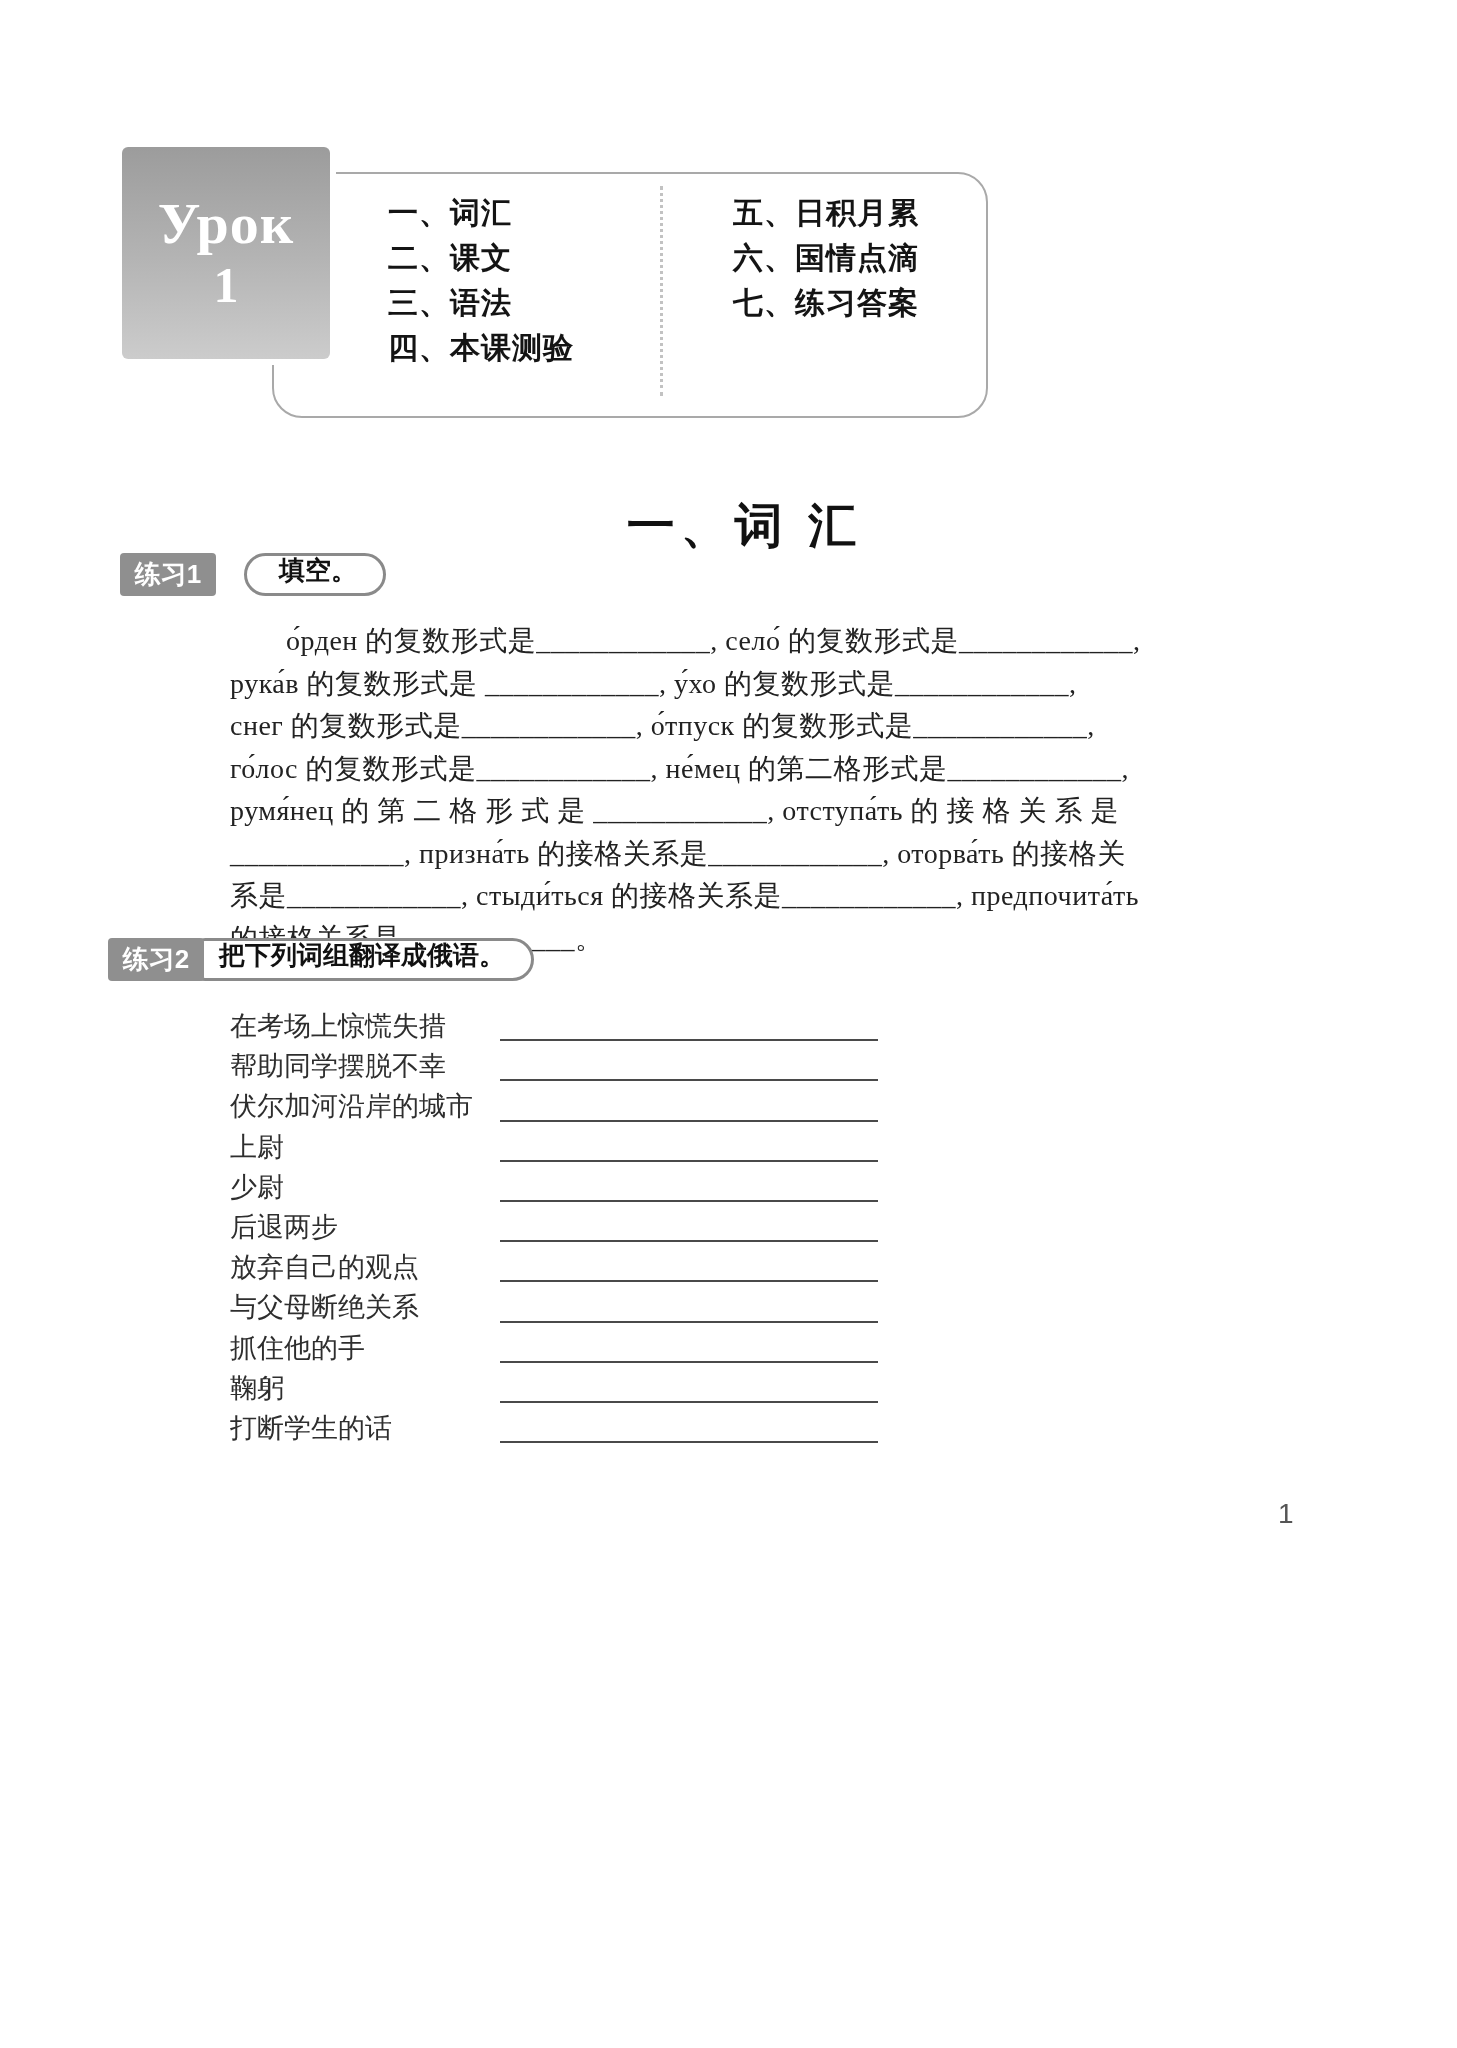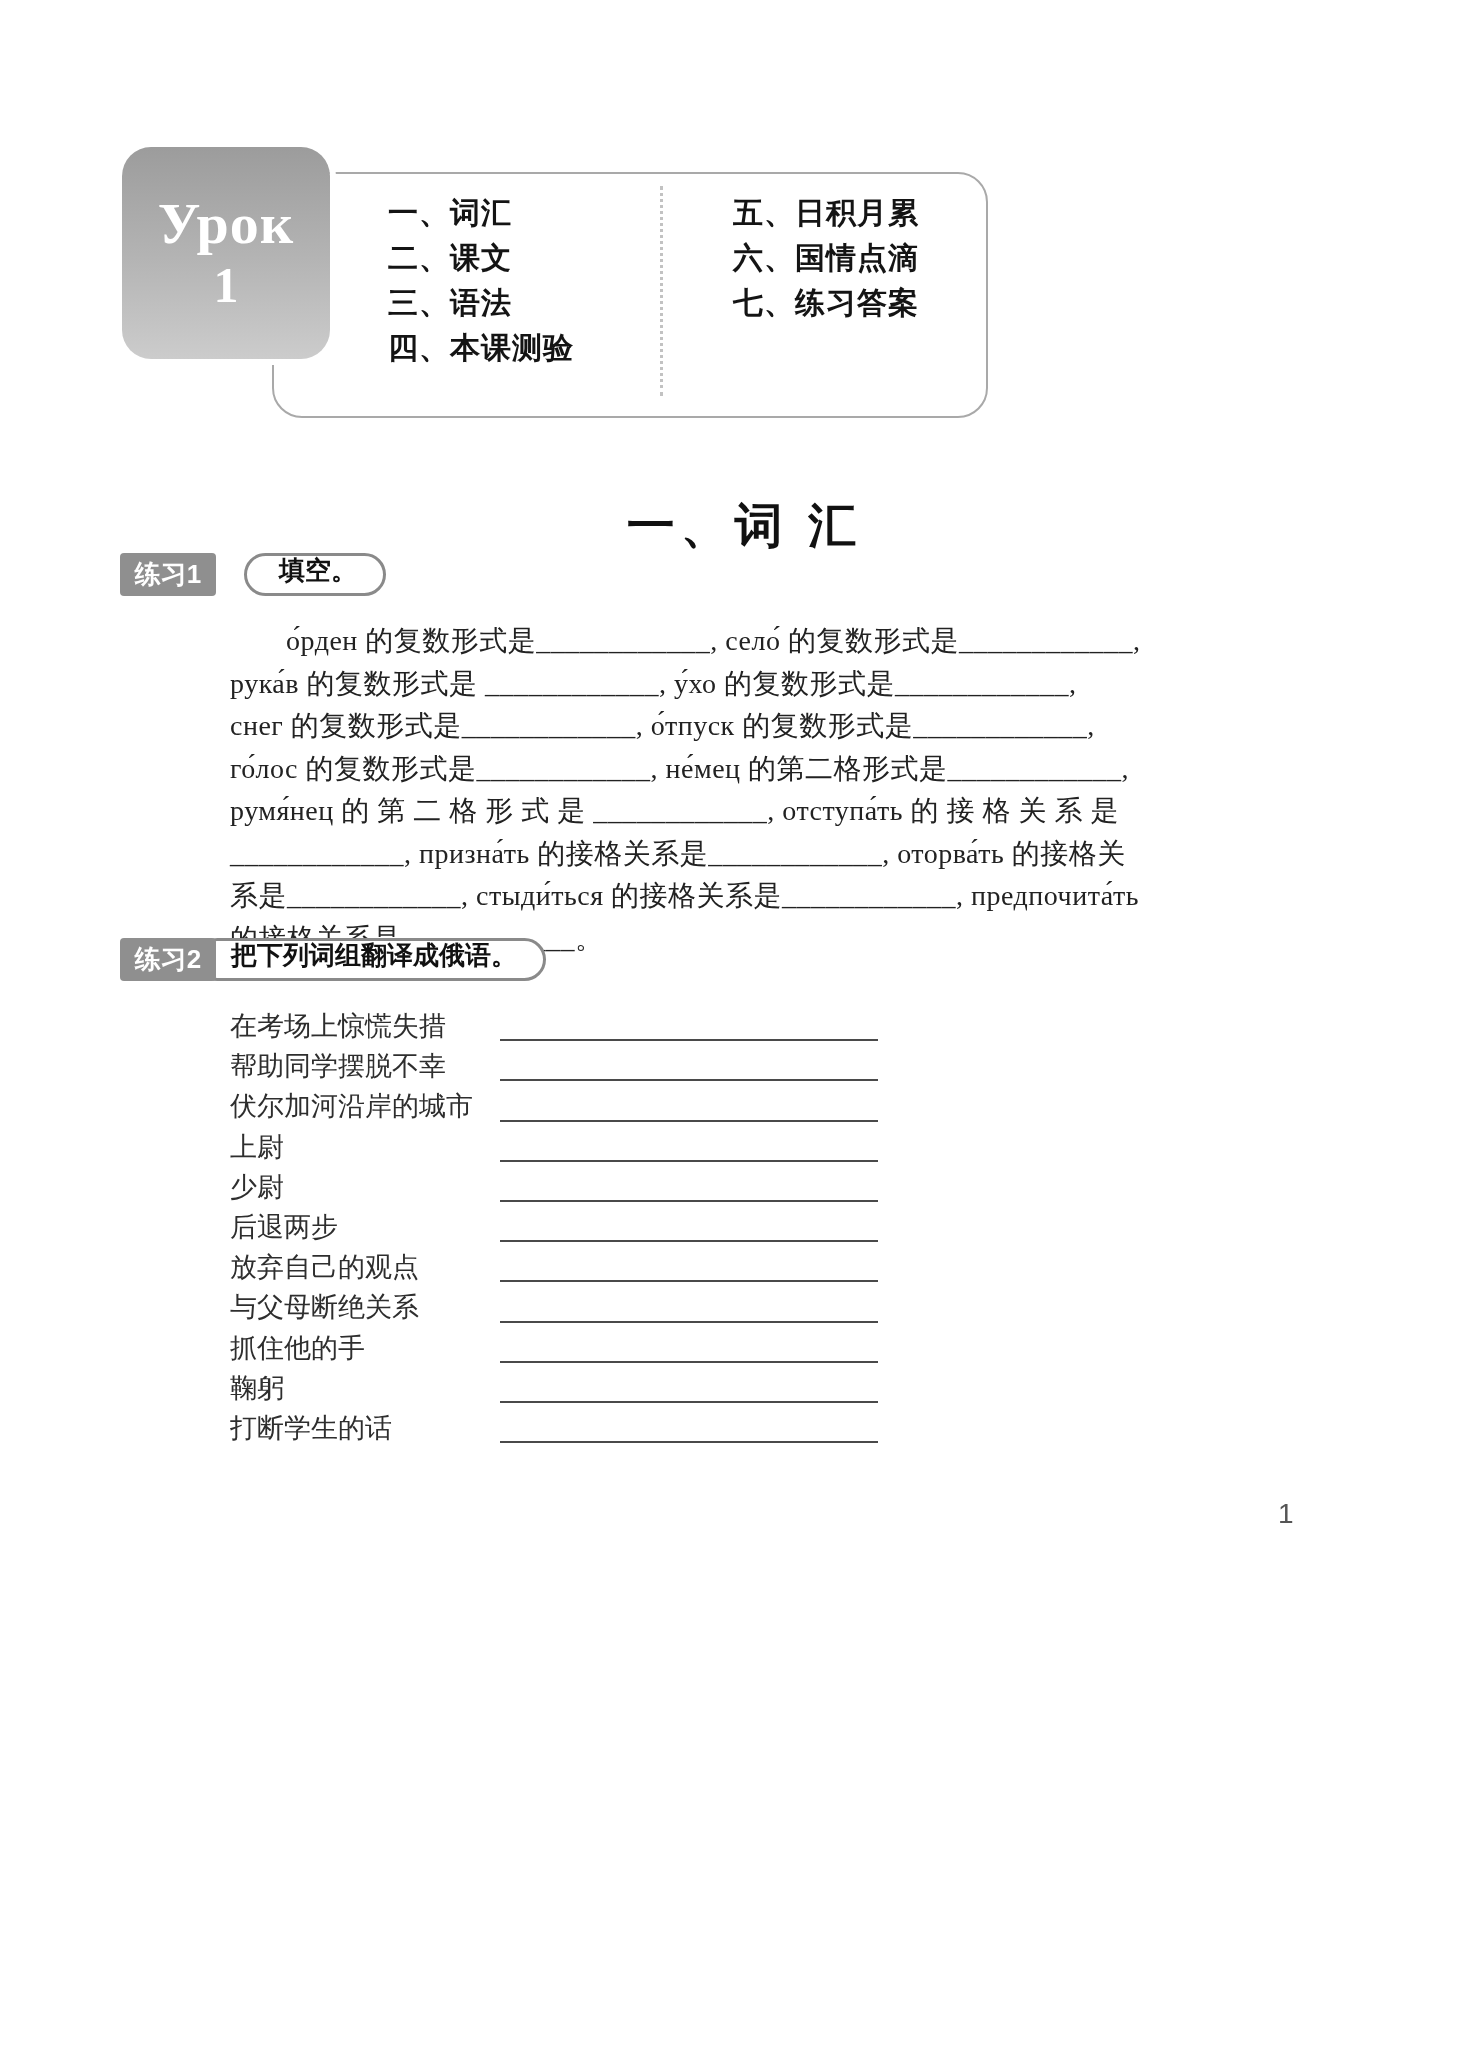--- a/index.html
+++ b/index.html
@@ -26,42 +26,42 @@
   .toc-col {
     font-family: "Liberation Sans", "DejaVu Sans", sans-serif;
     font-weight: bold; font-size: 30px; color: #141414;
     line-height: 45px; letter-spacing: 1px;
   }
   .toc-left  { left: 388px; top: 190px; }
   .toc-right { left: 733px; top: 190px; }
 
   .lesson-badge {
     left: 122px; top: 147px; width: 208px; height: 212px;
-    border-radius: 29px;
+    border-radius: 6px;
     background: linear-gradient(180deg, #9c9c9c 0%, #b5b5b5 55%, #cccccc 100%);
     box-shadow: 0 0 0 6px #ffffff;
     display: flex; flex-direction: column; align-items: center; justify-content: center;
     color: #ffffff;
   }
   .lesson-label { font-size: 58px; font-weight: 600; line-height: 64px; letter-spacing: 1px; }
   .lesson-number { font-size: 50px; font-weight: 600; line-height: 58px; }
 
   
   .section-title {
     left: 0; top: 478px; width: 100%;
     text-align: center;
     font-family: "Liberation Sans", "DejaVu Sans", sans-serif;
     font-weight: bold; font-size: 48px; letter-spacing: 6px; color: #111111;
     margin: 16px;
   }
 
   
   .ex-header { display: flex; align-items: stretch; height: 43px; }
   .ex1-header { left: 120px; top: 553px; gap: 48px; }
-  .ex2-header { left: 120px; top: 938px; }
+  .ex2-header { left: 108px; top: 938px; }
   .ex-pill {
     border: 3px solid #8a8a8a; border-radius: 22px;
     background: #ffffff;
     font-family: "Liberation Sans", "DejaVu Sans", sans-serif;
     font-weight: bold; font-size: 26px; color: #111111;
     display: flex; align-items: center;
     padding: 0 26px 8px 32px;
     margin-left: -20px;
   }
   .ex-badge {

